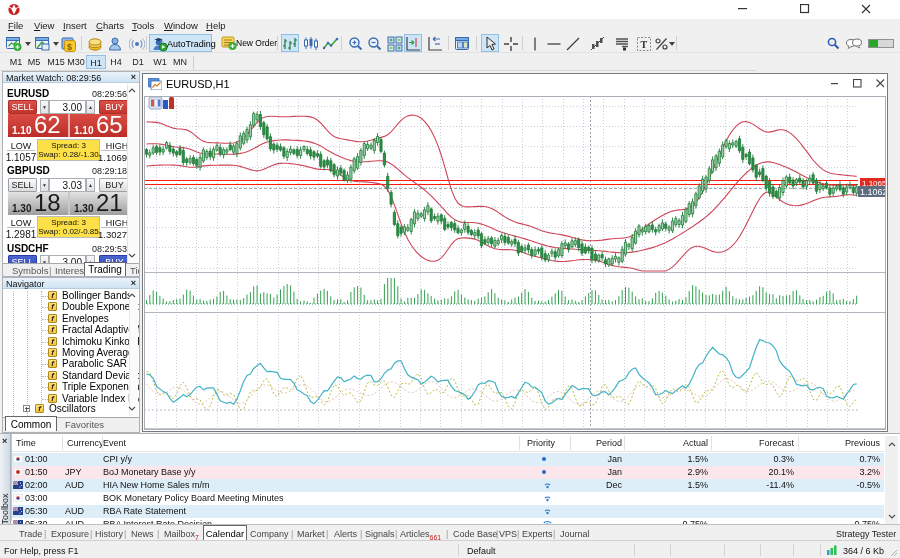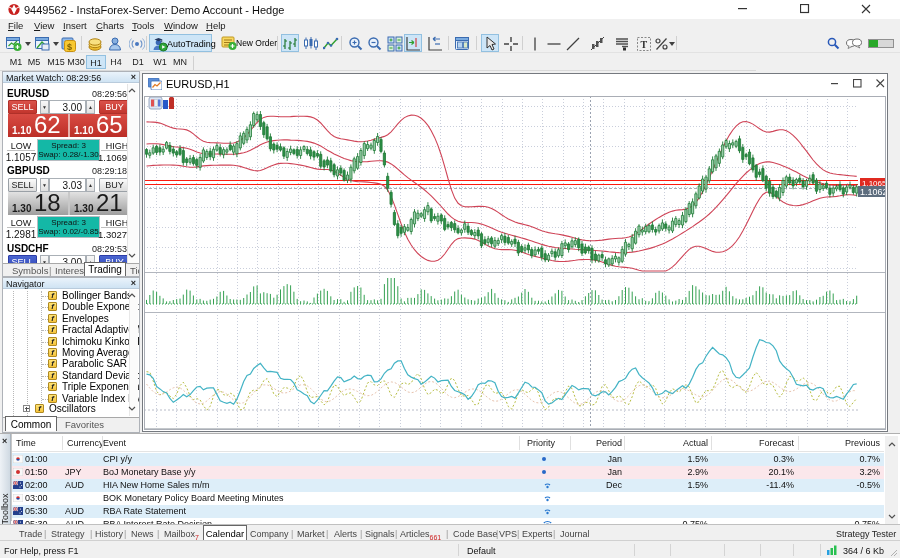--- a/index.html
+++ b/index.html
@@ -25,21 +25,21 @@
 .phx { position:absolute; right:3px; top:1px; font-size:9px; color:#222; font-weight:bold; line-height:9px;}
 .mwsym { position:absolute; left:4px; font-size:10px; font-weight:bold; color:#000; }
 .mwtime { position:absolute; right:12px; font-size:9px; color:#222; }
 .redbtn { position:absolute; color:#fff; font-size:9px; text-align:center; background:linear-gradient(#da524a,#c2352d); border:1px solid #b03029; border-radius:1px; }
 .graybtn { position:absolute; color:#222; font-size:9px; text-align:center; background:linear-gradient(#fbfbfb,#dcdcdc); border:1px solid #9aa0a6; border-radius:1px; }
 .bluebtn { position:absolute; color:#fff; font-size:9px; text-align:center; background:linear-gradient(#4a66d0,#3347b8); border:1px solid #2c3da8; border-radius:1px; }
 .spinfld { position:absolute; background:#fff; border:1px solid #aab0b6; font-size:10px; color:#111; text-align:right; }
 .spinbtn { position:absolute; background:linear-gradient(#f8f8f8,#e0e0e0); border:1px solid #a8aeb4; font-size:5px; color:#333; text-align:center; }
 .lowhigh { position:absolute; font-size:9px; color:#111; text-align:center; }
 .lhval { position:absolute; font-size:10px; color:#111; text-align:center; }
-.sprbox { position:absolute; border:1px solid #b8bcc2; background:#14b8a6; font-size:8px; color:#111; text-align:center; white-space:nowrap; overflow:hidden; }
+.sprbox { position:absolute; border:1px solid #b8bcc2; background:#fde047; font-size:8px; color:#111; text-align:center; white-space:nowrap; overflow:hidden; }
 .navitem { position:absolute; font-size:10px; color:#000; white-space:nowrap; }
 .ficon { position:absolute; width:9px; height:9px; background:linear-gradient(#ffe478,#f6c33a); border:1px solid #b08a20; border-radius:1px; color:#222; font-size:8px; font-weight:bold; line-height:8px; text-align:center; font-style:italic; }
 .tab { position:absolute; font-size:9.5px; color:#555; }
 .tabactive { position:absolute; background:#fff; border:1px solid #666; border-bottom:none; font-size:10px; color:#000; text-align:center; z-index:3; }
 
 .sbar { position:absolute; background:#f0f0f0; }
 
 #chartwin { position:absolute; left:142px; top:73px; width:746px; height:359px; background:#fff; border:1px solid #75797f; }
 #charttitle { position:absolute; left:0; top:0; right:0; height:21px; background:#fff; }
 
@@ -58,21 +58,20 @@
 </style>
 </head>
 <body>
 
 <div class="abs" id="titlebar">
   <svg class="abs" style="left:7px;top:3px" width="14" height="13" viewBox="0 0 14 13">
     <circle cx="7" cy="6.5" r="5.6" fill="#c8201e"></circle>
     <path d="M7 1.5 L9.5 6.5 L7 11.5 L4.5 6.5 Z" fill="#fff"></path>
     <path d="M2 4 L7 6.5 L12 4" stroke="#fff" stroke-width="1" fill="none"></path>
   </svg>
-  <span class="ttext">9449562 - InstaForex-Server: Demo Account - Hedge</span>
   <svg class="abs" style="left:738px;top:8px" width="10" height="2">
       <rect width="9" height="1.2" fill="#333"></rect>
     </svg>
   <svg class="abs" style="left:800px;top:4px" width="10" height="10">
       <rect x="0.5" y="0.5" width="8" height="8" fill="none" stroke="#333" stroke-width="1.2"></rect>
     </svg>
   <svg class="abs" style="left:861px;top:4px" width="10" height="10">
       <path d="M1 1 L9 9 M9 1 L1 9" stroke="#333" stroke-width="1.1"></path>
     </svg>
 </div>
@@ -674,21 +673,21 @@
       <path d="M1 4 L4 1 L7 4" stroke="#505050" stroke-width="1.2" fill="none"></path>
     </svg>
 <svg class="abs" style="left:888px;top:80px" width="8" height="5" viewBox="0 0 8 5">
       <path d="M1 1 L4 4 L7 1" stroke="#505050" stroke-width="1.2" fill="none"></path>
     </svg>
 </div>
 
 <div class="abs" id="tabsrow">
 <div class="tabactive" style="left:203px;top:0px;width:44px;height:15px;line-height:15px;font-size:9.5px">Calendar</div>
 <span class="btab" style="left:19px">Trade</span>
-<span class="btab" style="left:51px">Strategy</span>
+<span class="btab" style="left:51px">Exposure</span>
 <span class="btab" style="left:95px">History</span>
 <span class="btab" style="left:131px">News</span>
 <span class="btab" style="left:164px">Mailbox<sub style="color:#cc2222;font-size:7px">7</sub></span>
 <span class="btab" style="left:250px">Company</span>
 <span class="btab" style="left:297px">Market</span>
 <span class="btab" style="left:334px">Alerts</span>
 <span class="btab" style="left:365px">Signals</span>
 <span class="btab" style="left:400px">Articles<sub style="color:#cc2222;font-size:7px">661</sub></span>
 <span class="btab" style="left:453px">Code Base</span>
 <span class="btab" style="left:499px">VPS</span>

